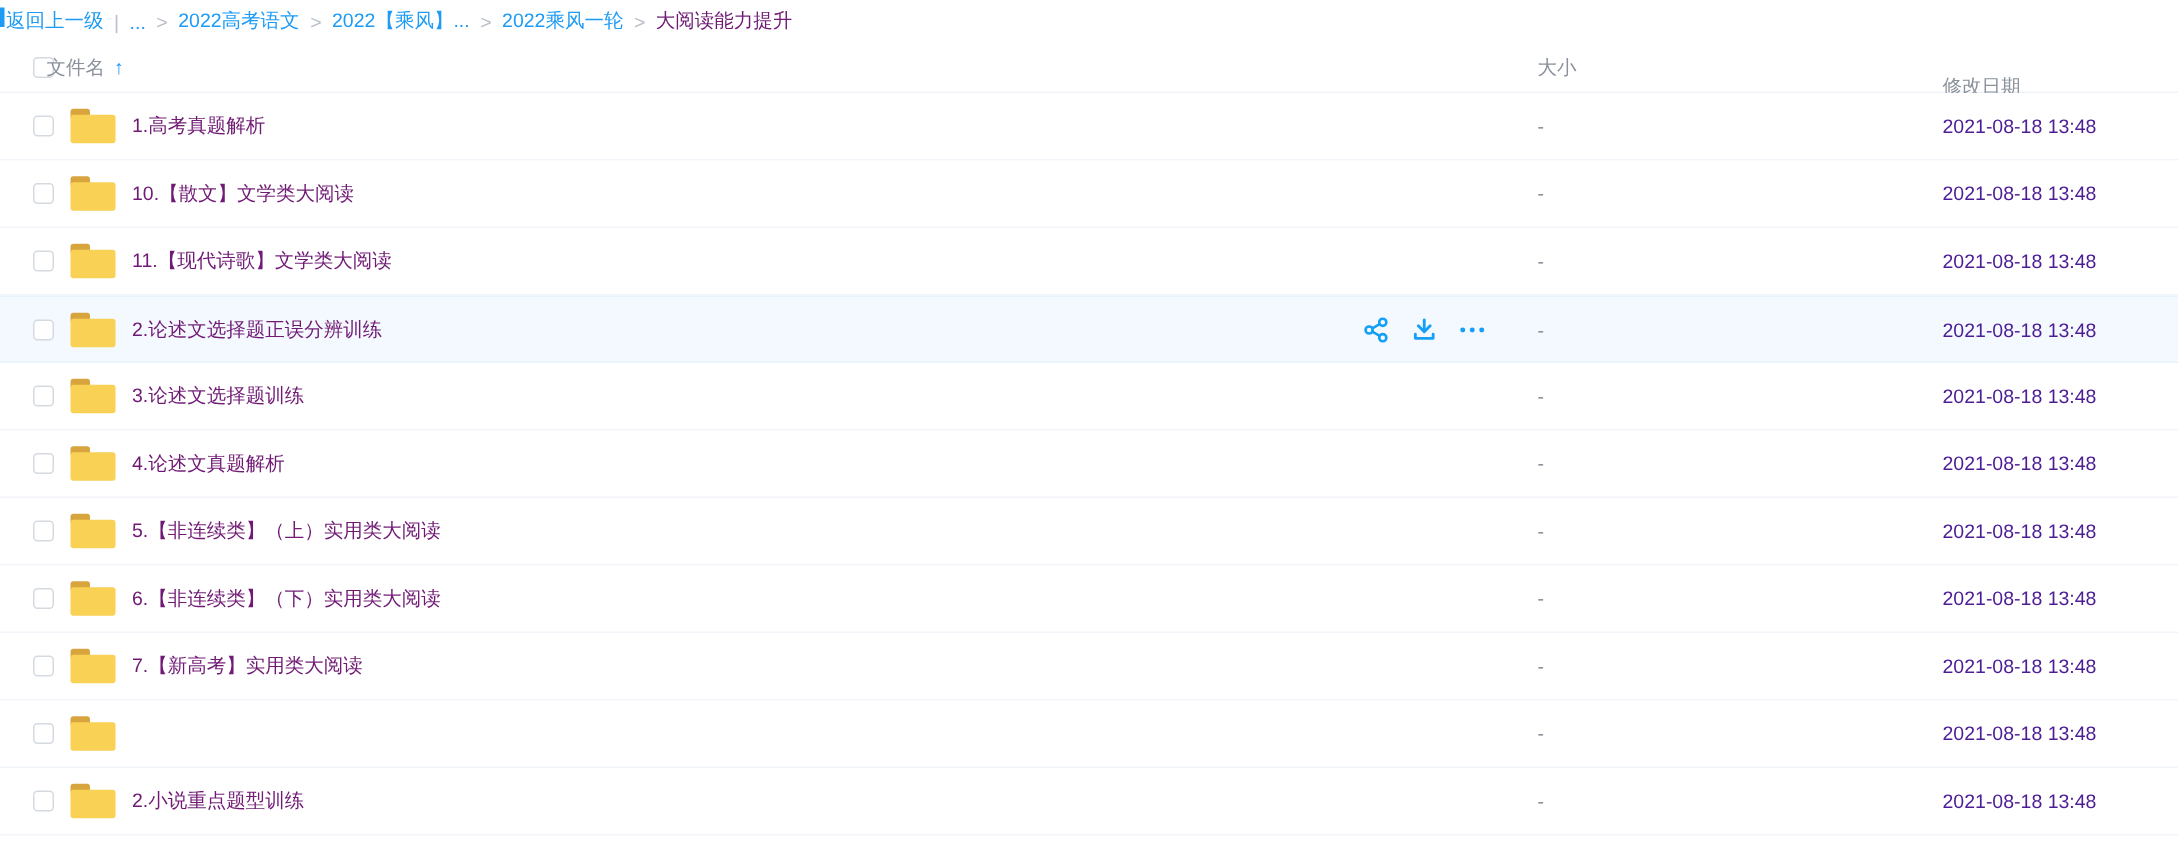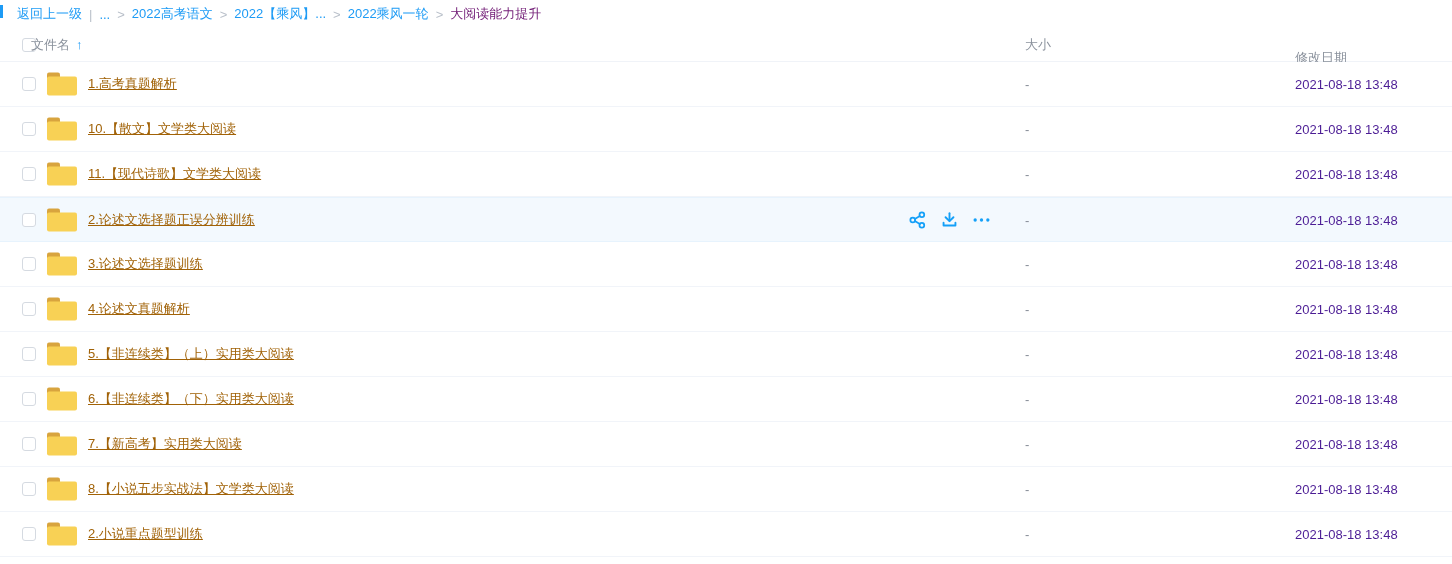--- a/index.html
+++ b/index.html
@@ -13,21 +13,21 @@
   }
   .edge-artifact {
     position: absolute; left: 0; top: 5px;
     width: 3px; height: 13px;
     background: #1d9bf5;
   }
   
   .breadcrumb {
     height: 28px;
     display: flex; align-items: center;
-    padding-left: 17px;
+    padding-left: 4px;
     white-space: nowrap;
   }
   .breadcrumb a {
     color: #1d9bf5;
     text-decoration: none;
     cursor: pointer;
   }
   .bc-sep { color: #b8bfc9; margin: 0 7px; }
   .bc-current { color: #701a75; }
   
@@ -76,23 +76,22 @@
   }
   .folder-body {
     position: absolute; left: 0; top: 4px;
     width: 30px; height: 19px;
     background: #f8d155;
     border-radius: 2px;
   }
   .fname {
     position: absolute; left: 88px; top: 50%;
     transform: translateY(-50%);
-    color: #a16207;
-    cursor: pointer;
-    text-decoration: underline;
+    color: #701a75;
+    cursor: pointer;
   }
   .size {
     position: absolute; left: 1025px; top: 50%;
     transform: translateY(-50%);
     color: #868c97;
   }
   .date {
     position: absolute; left: 1295px; top: 50%;
     transform: translateY(-50%);
     color: #4c1d95;
@@ -269,21 +268,20 @@
     <span class="size">-</span>
     <span class="date">2021-08-18 13:48</span>
   </div>
 
   <div class="row">
     <span class="checkbox"></span>
     <span class="folder">
       <span class="folder-tab"></span>
       <span class="folder-body"></span>
     </span>
-    <span class="fname">8.【小说五步实战法】文学类大阅读</span>
 
     <span class="size">-</span>
     <span class="date">2021-08-18 13:48</span>
   </div>
 
   <div class="row">
     <span class="checkbox"></span>
     <span class="folder">
       <span class="folder-tab"></span>
       <span class="folder-body"></span>

